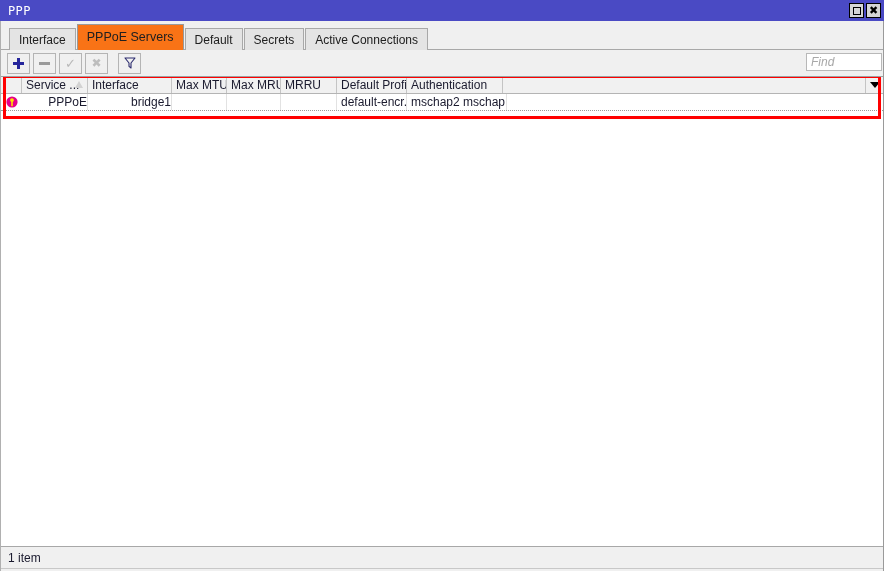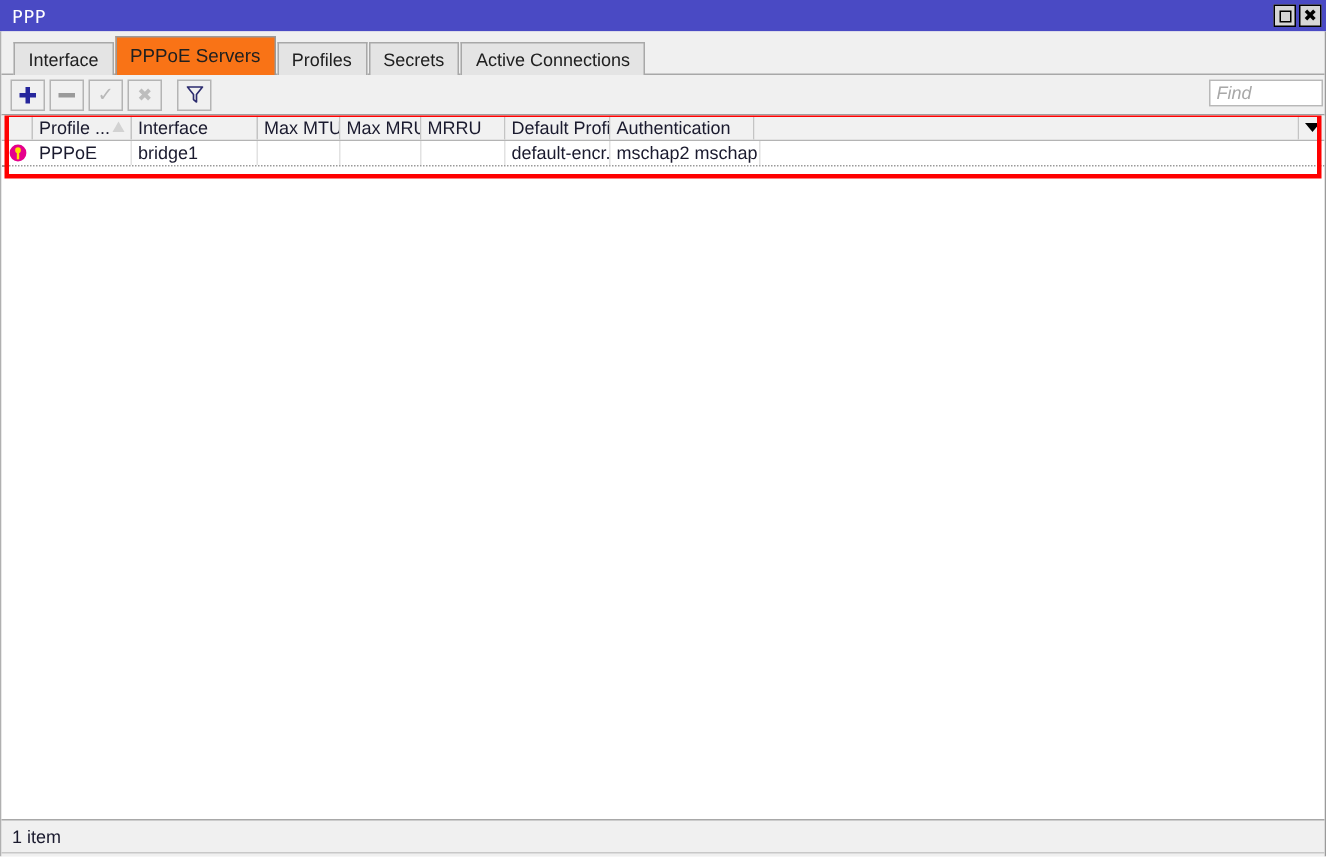--- a/index.html
+++ b/index.html
@@ -265,20 +265,21 @@
   .td {
     border-right: 1px solid #e2e2e2;
     box-sizing: border-box;
     font-size: 12px;
     line-height: 16px;
     padding-left: 4px;
     white-space: nowrap;
     overflow: hidden;
     color: #1a1a2e;
     cursor: default;
+    text-align: right;
   }
   .td.icon-col {
     width: 21px;
     padding-left: 0;
     display: flex;
     align-items: center;
     justify-content: center;
     border-right: none;
   }
   .td.grow { flex: 1 1 auto; border-right: none; }
@@ -333,21 +334,21 @@
         <span class="xglyph">✖</span>
       </span>
     </span>
   </div>
 
   <div class="client">
 
     <div class="tabstrip">
       <div class="tab">Interface</div>
       <div class="tab active">PPPoE Servers</div>
-      <div class="tab">Profiles</div>
+      <div class="tab">Default</div>
       <div class="tab">Secrets</div>
       <div class="tab">Active Connections</div>
     </div>
 
     <div class="toolbar">
 
       <div class="tbtn">
         <span class="ic-plus"></span>
       </div>
 
@@ -372,21 +373,21 @@
       <div class="find-wrap">
         <input class="find-input" type="text" placeholder="Find" style="">
       </div>
     </div>
 
     <div class="table-area">
 
       <div class="thead">
         <div class="th icon-col"></div>
         <div class="th" style="width:66px">
-          <span>Profile ...</span>
+          <span>Service ...</span>
           <span class="sort-arrow"></span>
         </div>
         <div class="th" style="width:84px">Interface</div>
         <div class="th" style="width:55px">Max MTU</div>
         <div class="th" style="width:54px">Max MRU</div>
         <div class="th" style="width:56px">MRRU</div>
         <div class="th" style="width:70px">Default Profile</div>
         <div class="th" style="width:96px">Authentication</div>
         <div class="th grow"></div>
         <div class="hdr-drop">

